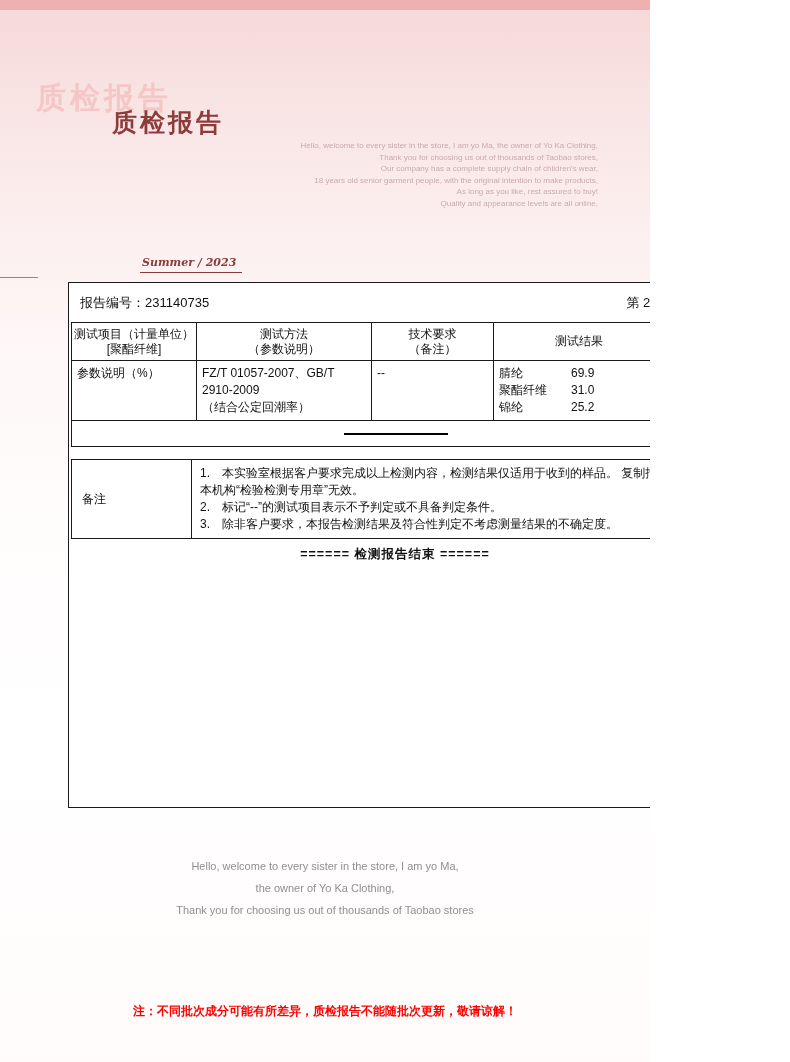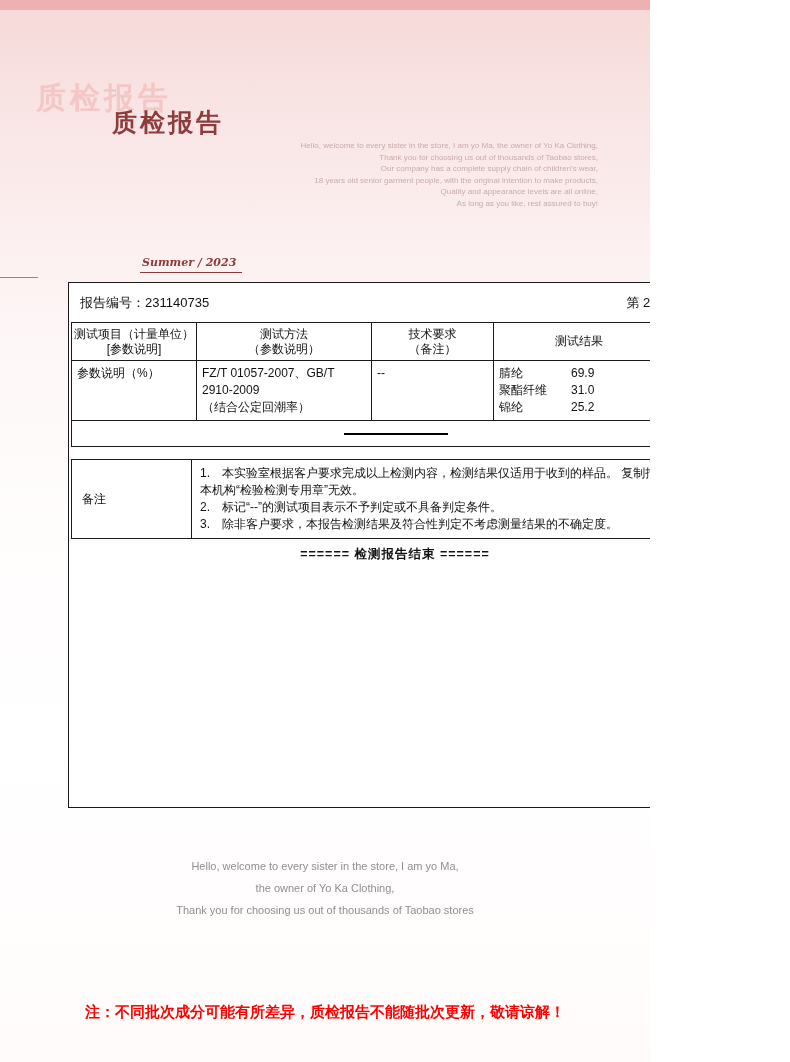--- a/index.html
+++ b/index.html
@@ -45,39 +45,39 @@
   .res-line { display:flex; }
   .res-name { width:72px; }
   .judge-cell { text-align:center; }
   .dash-row td { height:26px; text-align:center; vertical-align:middle; }
   .dash-line { display:inline-block; width:104px; border-top:2px solid #000; vertical-align:middle; }
   .remark-table { margin-top:12px; }
   .remark-label-cell { width:120px; vertical-align:middle; padding-left:10px; }
   .remark-body-cell { padding:5px 8px; line-height:17px; vertical-align:middle; }
   .end-line { text-align:center; margin-top:7px; font-size:12.5px; font-weight:bold; letter-spacing:1px; }
   .footer-intro { position:absolute; left:0; top:855px; width:100%; text-align:center; font-size:11px; line-height:22px; color:#8f8f8f; }
-  .notice { position:absolute; left:0; top:1003px; width:100%; text-align:center; font-size:15px; font-weight:bold; color:#fd0000; }
+  .notice { position:absolute; left:0; top:1003px; width:100%; text-align:center; font-size:12px; font-weight:bold; color:#fd0000; }
 </style>
 </head>
 <body>
 
 <div class="page">
 
   <div class="top-strip"></div>
 
   <div class="watermark">质检报告</div>
   <div class="title">质检报告</div>
 
   <div class="intro">
     <div>Hello, welcome to every sister in the store, I am yo Ma, the owner of Yo Ka Clothing,</div>
     <div>Thank you for choosing us out of thousands of Taobao stores,</div>
     <div>Our company has a complete supply chain of children's wear,</div>
     <div>18 years old senior garment people, with the original intention to make products,</div>
+    <div>As long as you like, rest assured to buy!</div>
     <div>Quality and appearance levels are all online,</div>
-    <div>As long as you like, rest assured to buy!</div>
   </div>
 
   <div class="season-wrap">
     <span class="left-rule"></span>
     <span class="season">Summer / 2023</span>
   </div>
 
   <div class="report-box">
 
     <div class="report-head">
@@ -92,21 +92,21 @@
         <col style="width:125px">
           <col style="width:175px">
           <col style="width:122px">
           <col style="width:171px">
           <col style="width:55px">
       </colgroup>
       <thead>
         <tr>
           <th>
             <div>测试项目（计量单位）</div>
-            <div>[参数说明]</div>
+            <div>[聚酯纤维]</div>
           </th>
           <th>
             <div>测试方法</div>
             <div>（参数说明）</div>
           </th>
           <th>
             <div>技术要求</div>
             <div>（备注）</div>
           </th>
           <th>测试结果</th>

